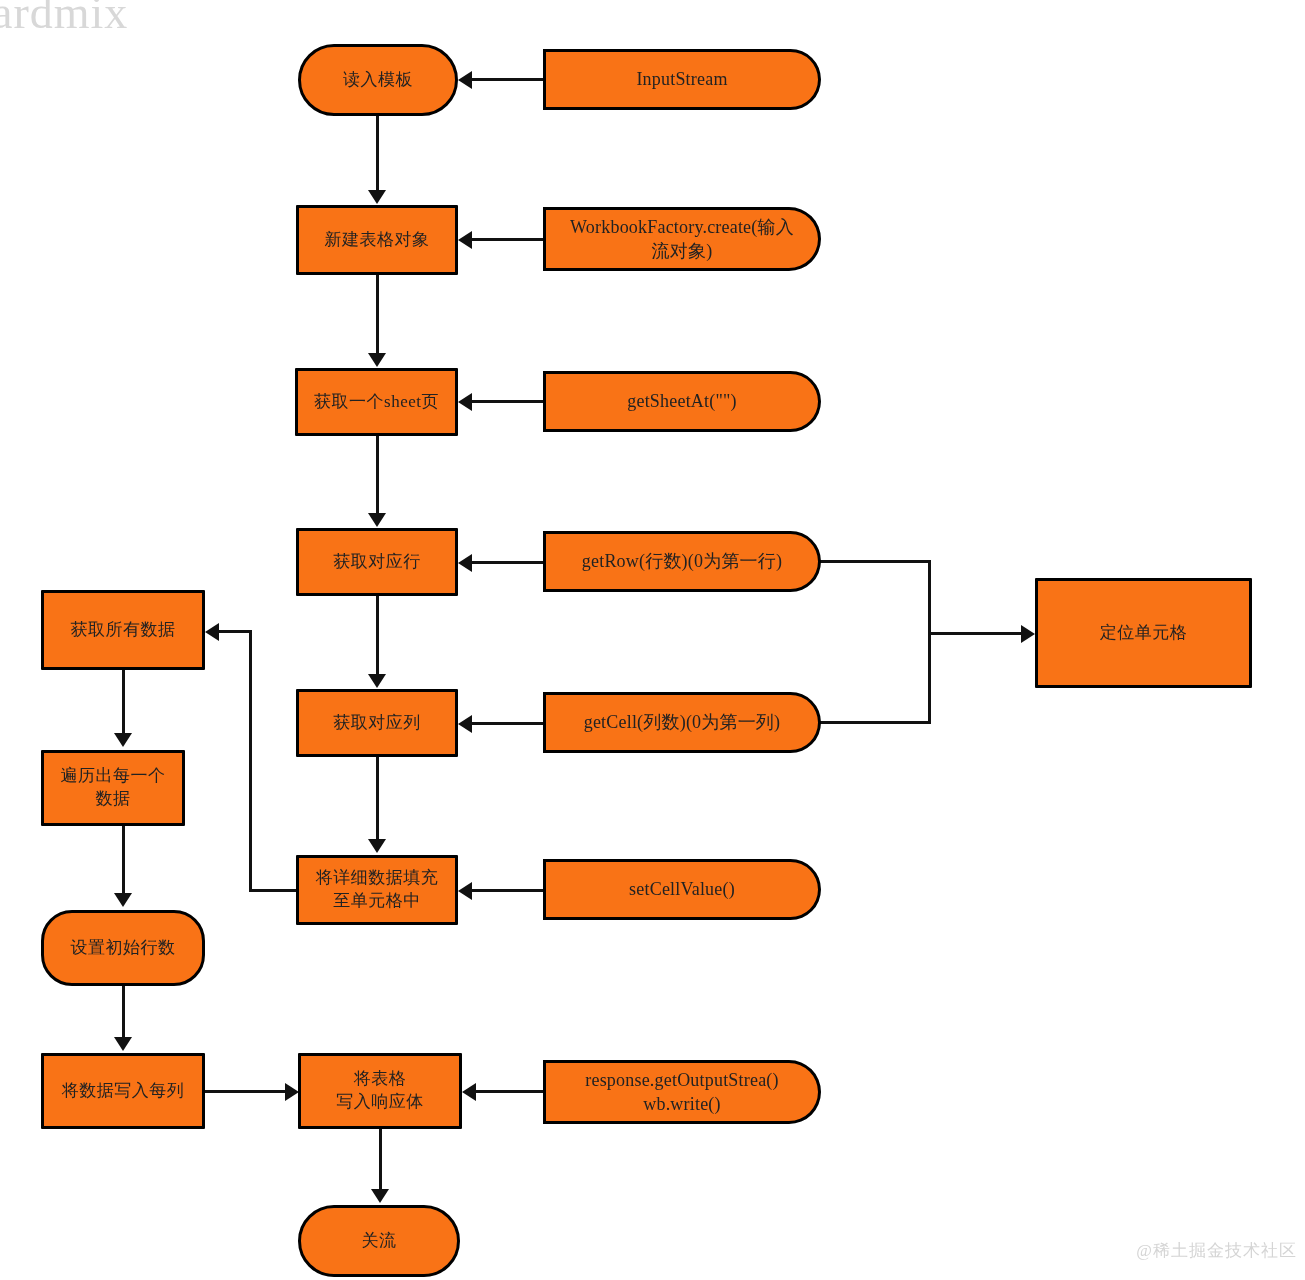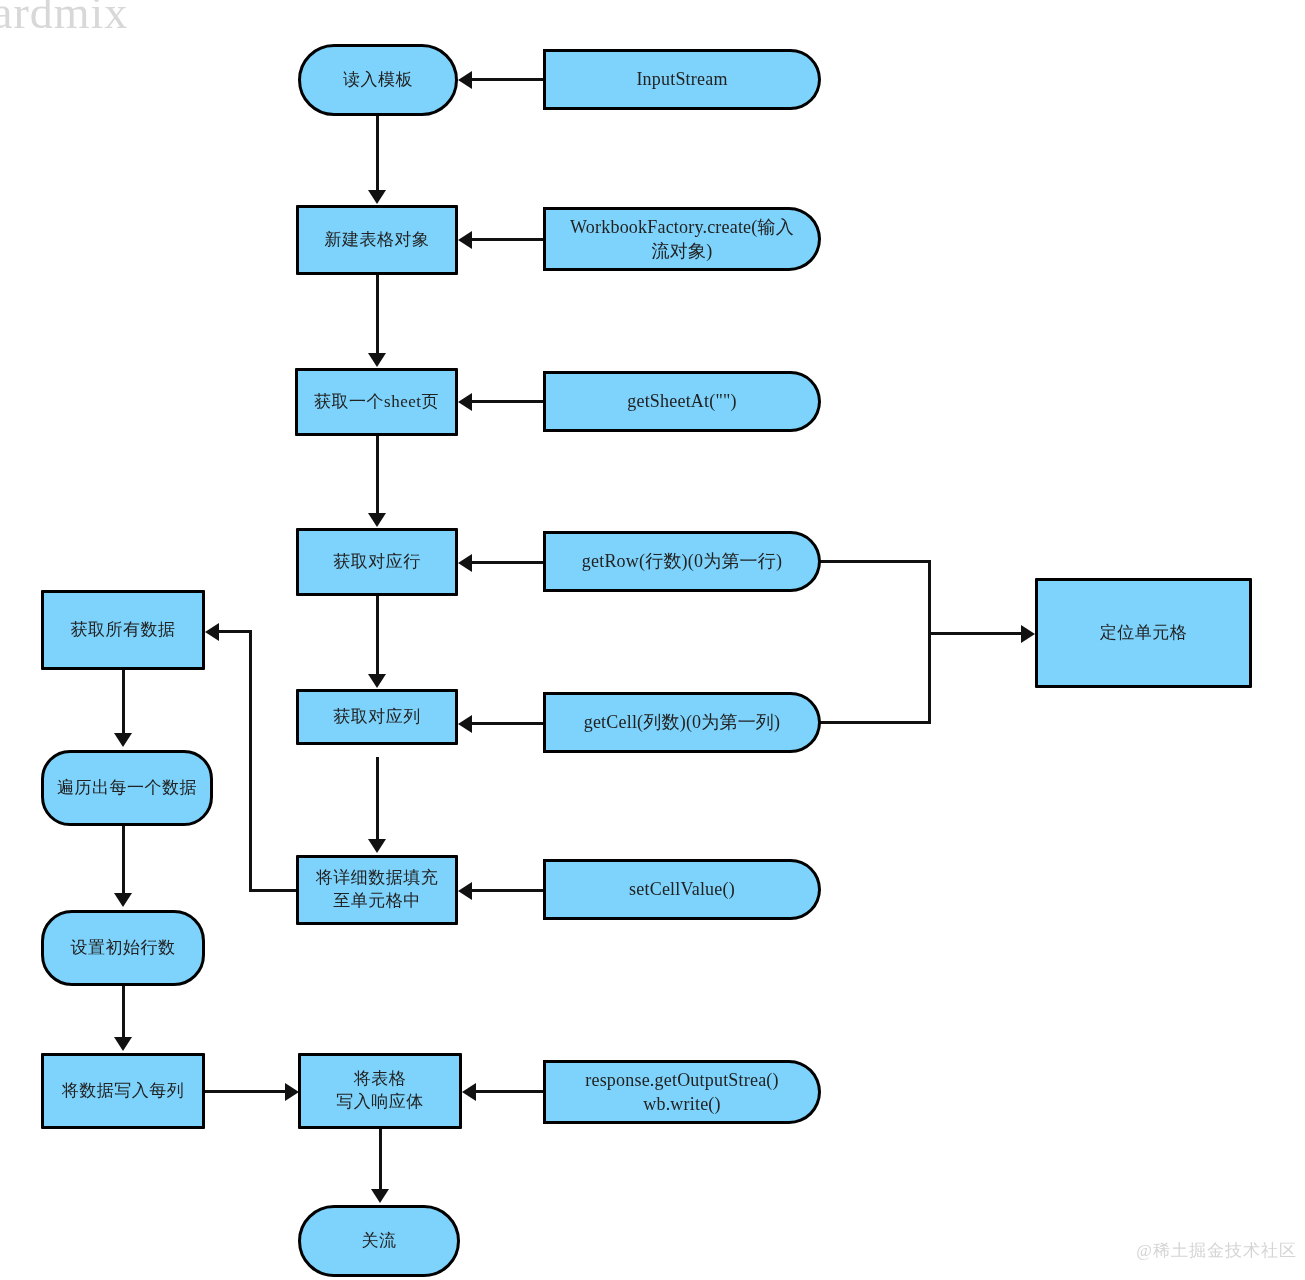--- a/index.html
+++ b/index.html
@@ -15,21 +15,21 @@
     font-family: Liberation Serif, serif;
     overflow: hidden;
   }
   .node {
     position: absolute;
     box-sizing: border-box;
     display: flex;
     align-items: center;
     justify-content: center;
     text-align: center;
-    background: #7dd3fc;
+    background: #f97316;
     color: #222222;
     line-height: 1.35;
     z-index: 3;
   }
   .node.rect {
     border: 3px solid #000000;
     border-radius: 1px;
   }
   .node.stadium {
     border: 3px solid #000000;
@@ -205,29 +205,29 @@
   </div>
 
   <div class="node rect" style="left:1035px; top:578px; width:217px; height:110px;">
     <span class="label cn">定位单元格</span>
   </div>
 
   <div class="node rect" style="left:41px; top:590px; width:164px; height:80px;">
     <span class="label cn">获取所有数据</span>
   </div>
 
-  <div class="node rect" style="left:296px; top:689px; width:162px; height:56px;">
+  <div class="node rect" style="left:296px; top:689px; width:162px; height:68px;">
     <span class="label cn">获取对应列</span>
   </div>
 
   <div class="node dshape" style="left:543px; top:692px; width:278px; height:61px;">
     <span class="label en">getCell(列数)(0为第一列)</span>
   </div>
 
-  <div class="node rect" style="left:41px; top:750px; width:172px; height:76px;border-radius:29px;">
+  <div class="node rect" style="left:41px; top:750px; width:144px; height:76px;">
     <span class="label cn">遍历出每一个数据</span>
   </div>
 
   <div class="node rect" style="left:296px; top:855px; width:162px; height:70px;">
     <span class="label cn">将详细数据填充
 至单元格中</span>
   </div>
 
   <div class="node dshape" style="left:543px; top:859px; width:278px; height:61px;text-align:right;">
     <span class="label en">setCellValue()</span>

